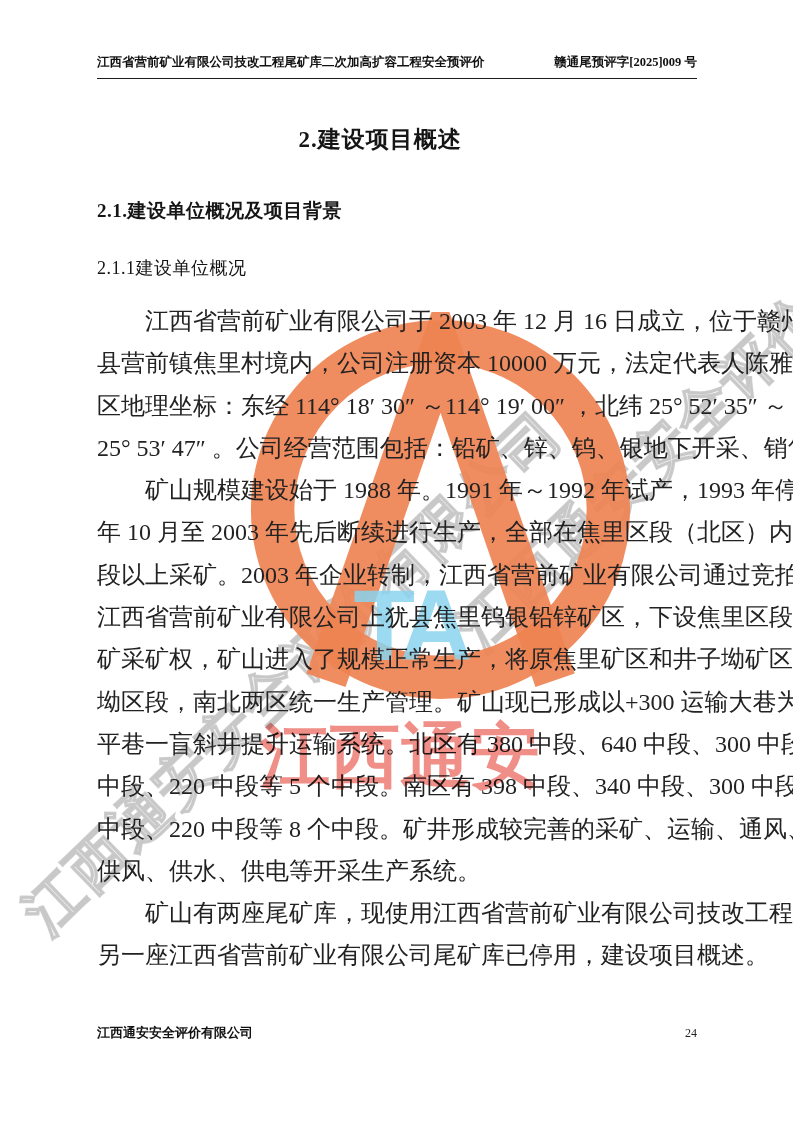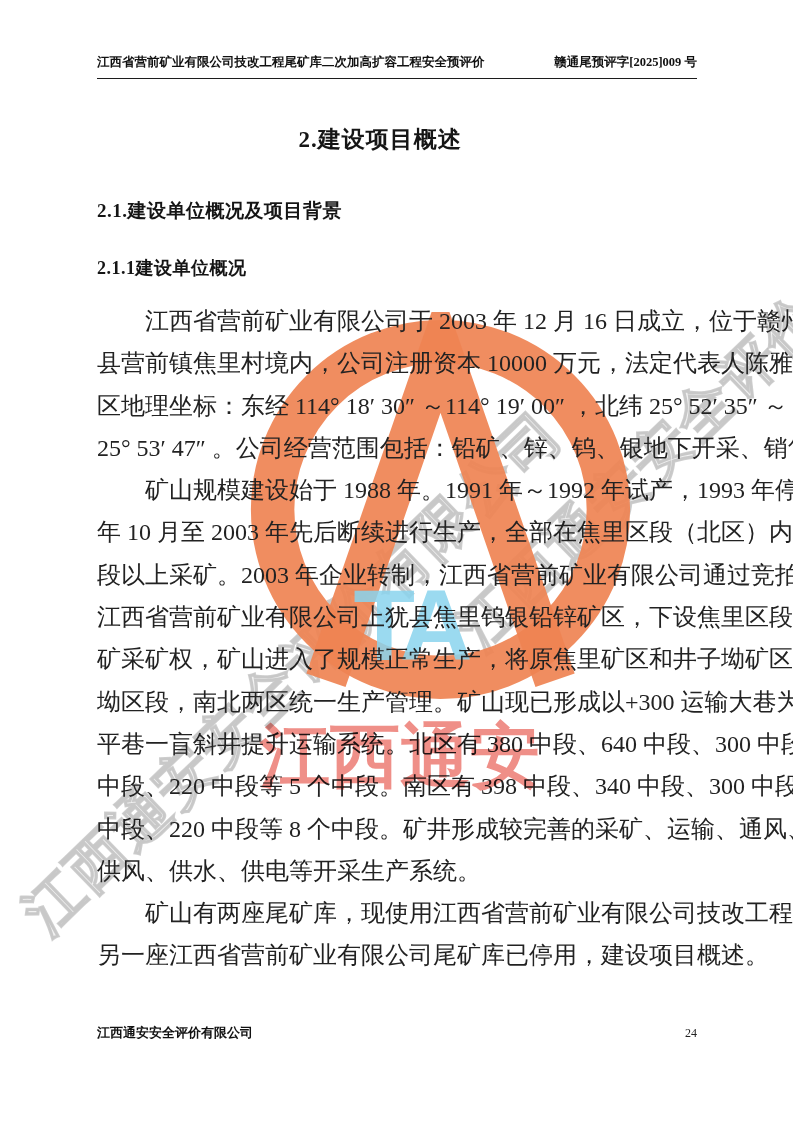--- a/index.html
+++ b/index.html
@@ -45,21 +45,21 @@
     position:absolute;left:0;top:124px;width:760px;
     text-align:center;font-size:23px;font-weight:700;color:#151515;
     letter-spacing:1px;
   }
   .h2{
     position:absolute;left:97px;top:198px;
     font-size:19px;font-weight:700;color:#151515;letter-spacing:0.5px;
   }
   .h3{
     position:absolute;left:97px;top:256px;
-    font-size:18px;font-weight:700;color:#151515;letter-spacing:0.5px;
+    font-size:18px;font-weight:400;color:#151515;letter-spacing:0.5px;
   }
   .body-text{
     position:absolute;left:97px;top:300px;width:600px;
     font-size:24px;color:#222;
   }
   .line{
     height:42.3px;line-height:42.3px;
     text-align:justify;text-align-last:justify;
     white-space:nowrap;
   }

